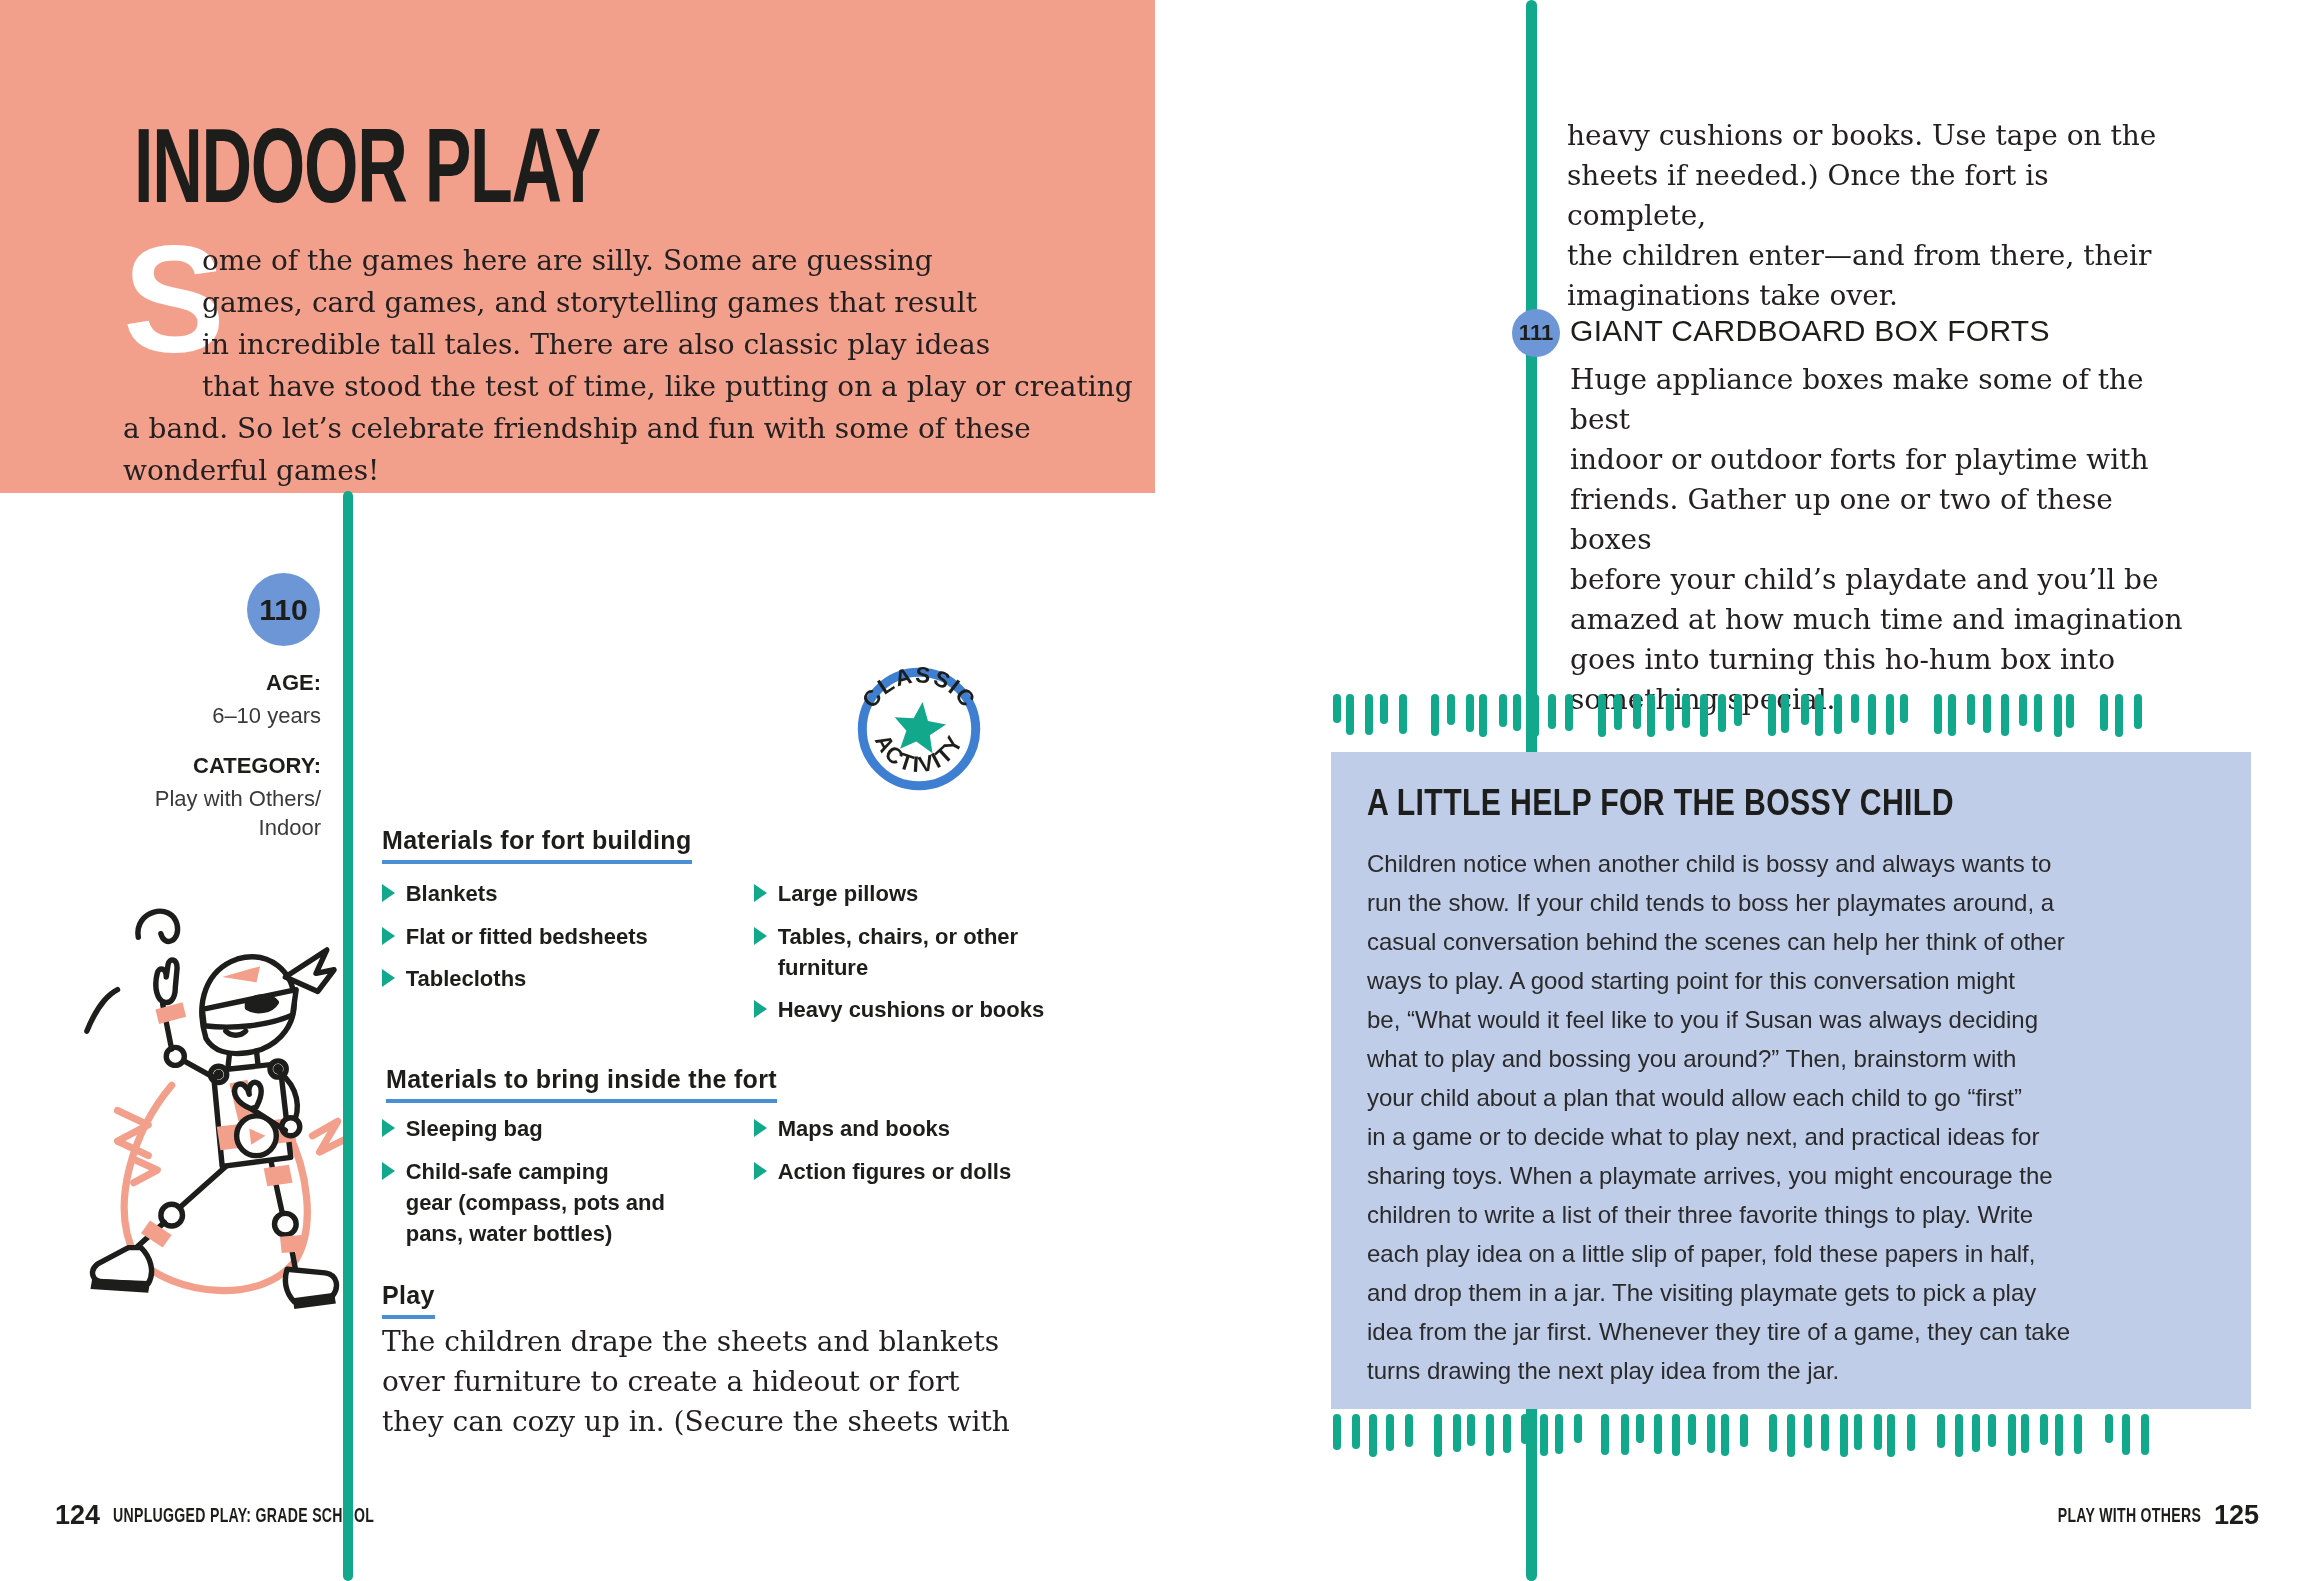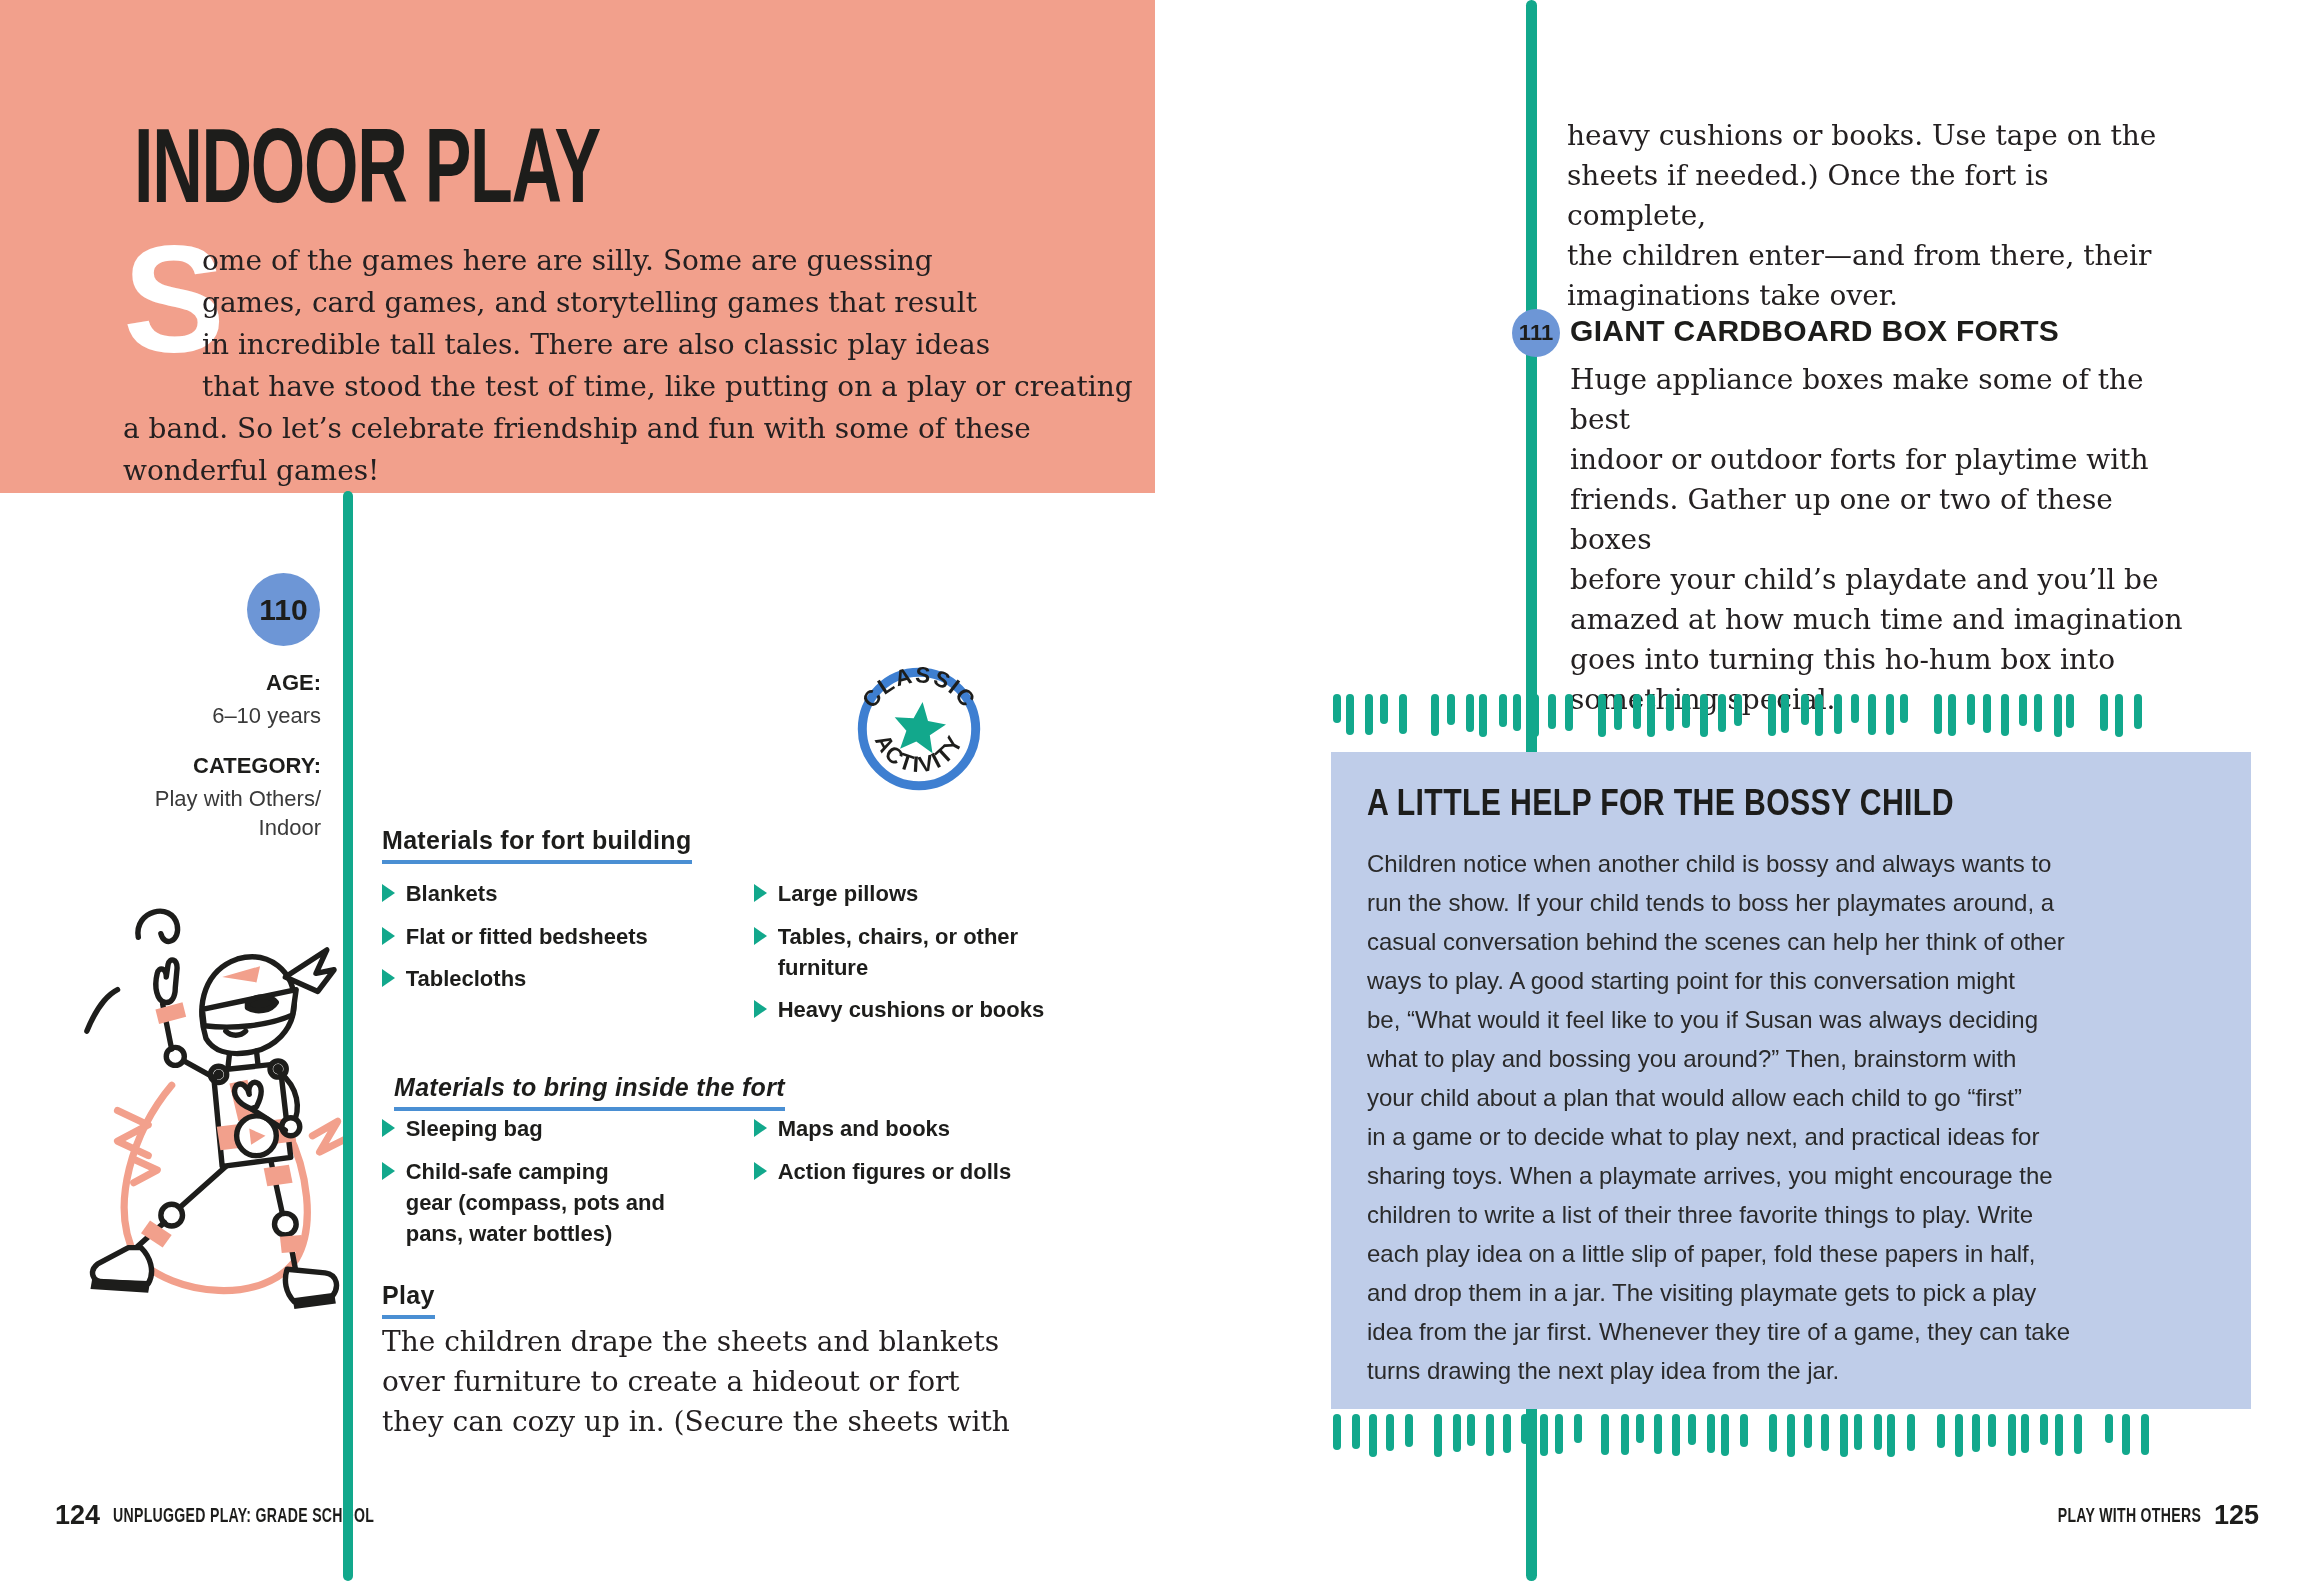--- a/index.html
+++ b/index.html
@@ -52,21 +52,21 @@
   .footer-left{left:55px;top:1500px;white-space:nowrap;}
   .footer-right{left:1873px;top:1500px;width:386px;text-align:right;white-space:nowrap;}
   .pagenum{font-weight:bold;font-size:27px;vertical-align:middle;}
   .cond{display:inline-block;font-weight:bold;font-size:19.6px;letter-spacing:0.4px;
         transform:scaleX(.72);vertical-align:middle;}
   .cond-l{transform-origin:0 50%;margin-left:12.5px;}
   .cond-r{transform-origin:100% 50%;margin-right:12.5px;}
 
   
   .continuation{left:1567px;top:116px;width:624px;}
-  .act111-title{left:1570px;top:314px;font-size:30px;font-weight:bold;letter-spacing:0.3px;white-space:nowrap;}
+  .act111-title{left:1570px;top:314px;font-size:30px;font-weight:normal;letter-spacing:0.3px;white-space:nowrap;}
   .act111-body{left:1570px;top:360px;width:624px;}
 
   .tally-row{height:55px;overflow:hidden;white-space:nowrap;z-index:1;}
   .tally-top{left:1333px;top:694px;width:883px;}
   .tally-bottom{left:1333px;top:1414px;width:883px;}
   .tally-row i{display:inline-block;width:8px;background:#12A88C;border-radius:4.5px;vertical-align:top;}
 
   .blue-box{left:1331px;top:752px;width:920px;height:657px;background:#BFCDE9;z-index:3;
             box-sizing:border-box;padding:30px 36px;}
   .blue-box h3{margin:0;}
@@ -156,21 +156,21 @@
         <span class="bullet-text">Tables, chairs, or other
 furniture</span>
       </div>
     <div class="bullet-item">
         <span class="tri"></span>
         <span class="bullet-text">Heavy cushions or books</span>
       </div>
   </div>
 
   <div class="abs" style="left:382px;top:1061px;">
-    <h3 class="section-heading" style="margin:12px;font-style:italic;">Materials to bring inside the fort</h3>
+    <h3 class="section-heading" style="margin:4px;">Materials to bring inside the fort</h3>
   </div>
   <div class="abs bullet-list" style="left:382px;top:1113px;width:348px;">
     <div class="bullet-item">
         <span class="tri"></span>
         <span class="bullet-text">Sleeping bag</span>
       </div>
     <div class="bullet-item">
         <span class="tri"></span>
         <span class="bullet-text">Child-safe camping
 gear (compass, pots and

